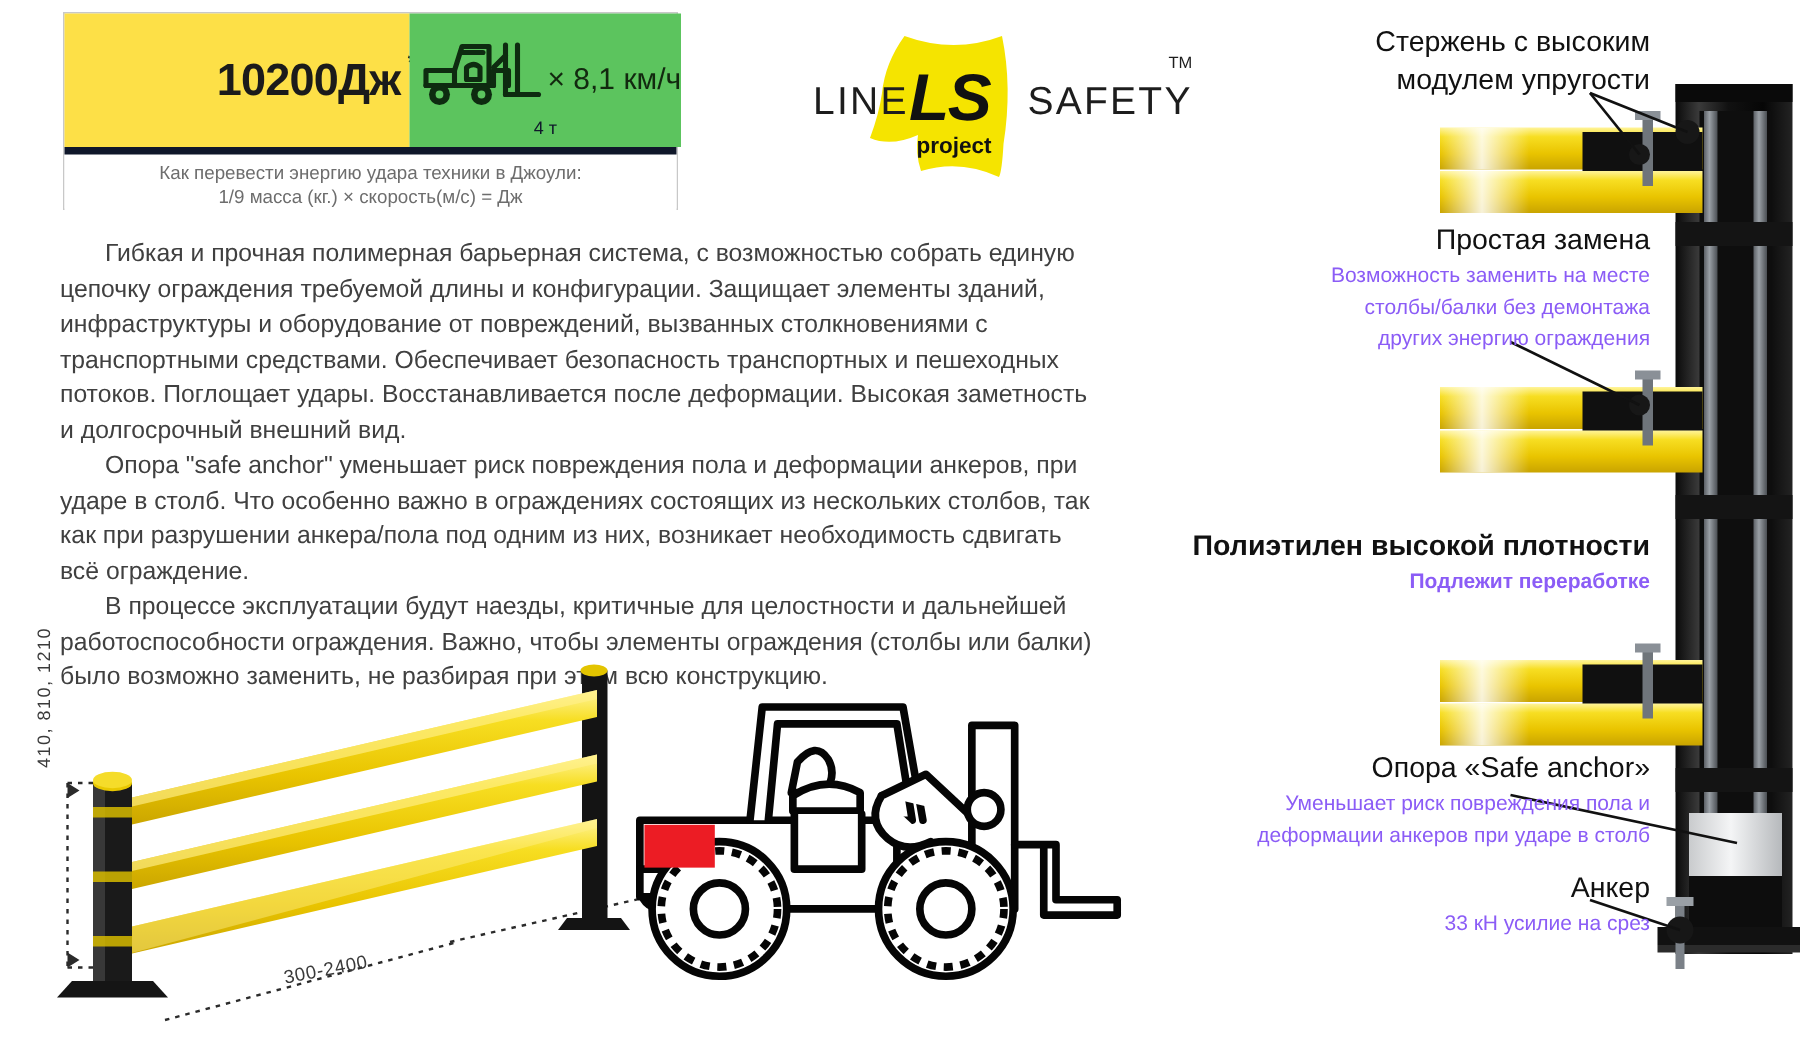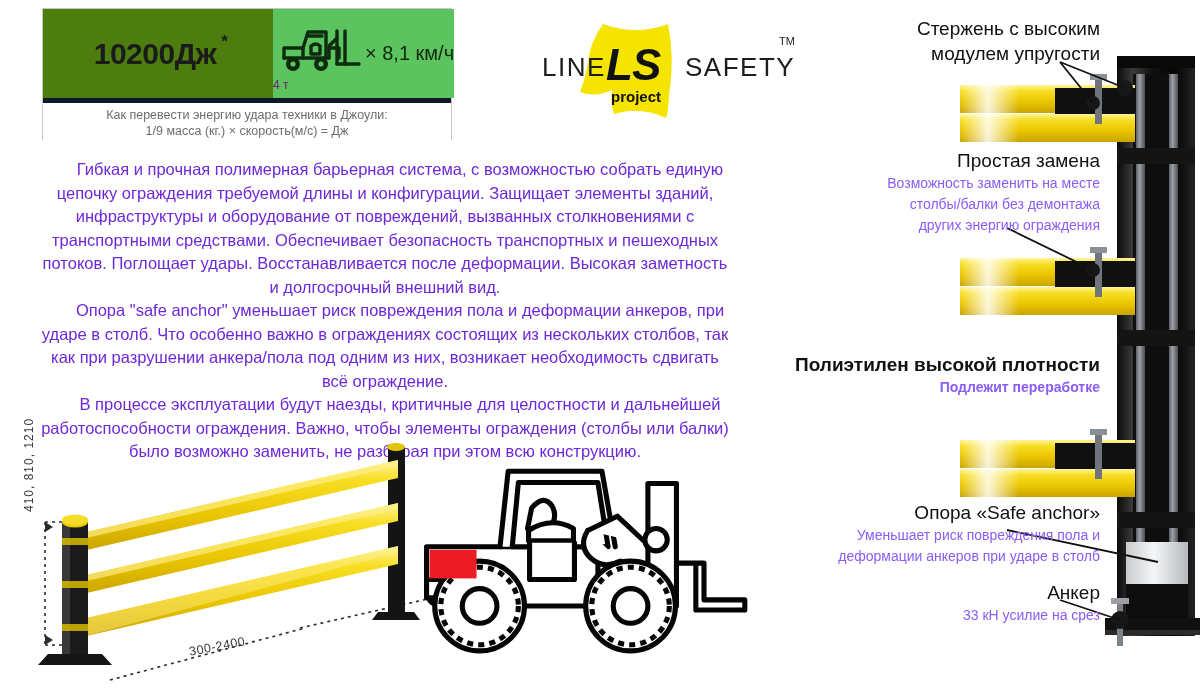--- a/index.html
+++ b/index.html
@@ -13,57 +13,57 @@
   }
   .page{position:absolute;inset:0;}
 
   
   .energy-box{
     position:absolute;left:42px;top:8px;width:410px;height:132px;
     border:1px solid #c8c8c8;box-sizing:border-box;background:#fff;
   }
   .energy-top{display:flex;height:89px;}
   .energy-left{
-    flex:0 0 230px;background:#4d7c0f;display:flex;align-items:center;
-    justify-content:center;position:relative;
+    flex:0 0 230px;background:#fde047;display:flex;align-items:center;
+    justify-content:flex-end;position:relative;
   }
   .energy-value{
     font-size:30px;font-weight:bold;color:#1b1b1b;letter-spacing:-0.5px;
     position:relative;padding-right:6px;
   }
   .energy-star{
     position:absolute;top:-4px;right:-5px;font-size:17px;font-weight:bold;line-height:1;
   }
   .energy-right{
     flex:1;background:#5cc45e;display:flex;align-items:center;
     justify-content:center;position:relative;
   }
   .fork-wrap{position:relative;display:flex;align-items:center;height:100%;padding-left:4px;}
   .fork-ico{position:relative;}
   .tonnage{
-    position:absolute;left:0;right:0;bottom:6px;text-align:left;
-    font-size:12px;color:#701a75;font-weight:normal;
+    position:absolute;left:0;right:0;bottom:6px;text-align:center;
+    font-size:12px;color:#0f172a;font-weight:normal;
   }
   .speed{font-size:20px;color:#12290f;margin-left:2px;white-space:nowrap;}
   .energy-formula{
     height:42px;background:#fff;border-top:5px solid #0f172a;
     display:flex;flex-direction:column;align-items:center;justify-content:center;
     color:#6d6d6d;
   }
   .formula-l1{font-size:12.5px;line-height:15px;}
   .formula-l2{font-size:12.5px;line-height:17px;}
 
   
   .logo{position:absolute;left:540px;top:18px;width:260px;height:106px;}
   .logo svg{display:block;}
 
   
   .body-copy{
     position:absolute;left:40px;top:158px;width:690px;
-    font-size:16.5px;line-height:23.5px;color:#6d28d9;text-align:center;
+    font-size:16.5px;line-height:23.5px;color:#404040;text-align:left;
   }
   .body-copy p{margin:0;text-indent:30px;}
 
   
   .anno{position:absolute;text-align:right;}
   .anno .t1{font-size:19px;color:#111;line-height:25px;}
   .anno .t2{font-size:14px;color:#8b5cf6;line-height:21px;}
 
   .a-rod{left:820px;top:16px;width:280px;}
   .a-swap{left:760px;top:148px;width:340px;}

